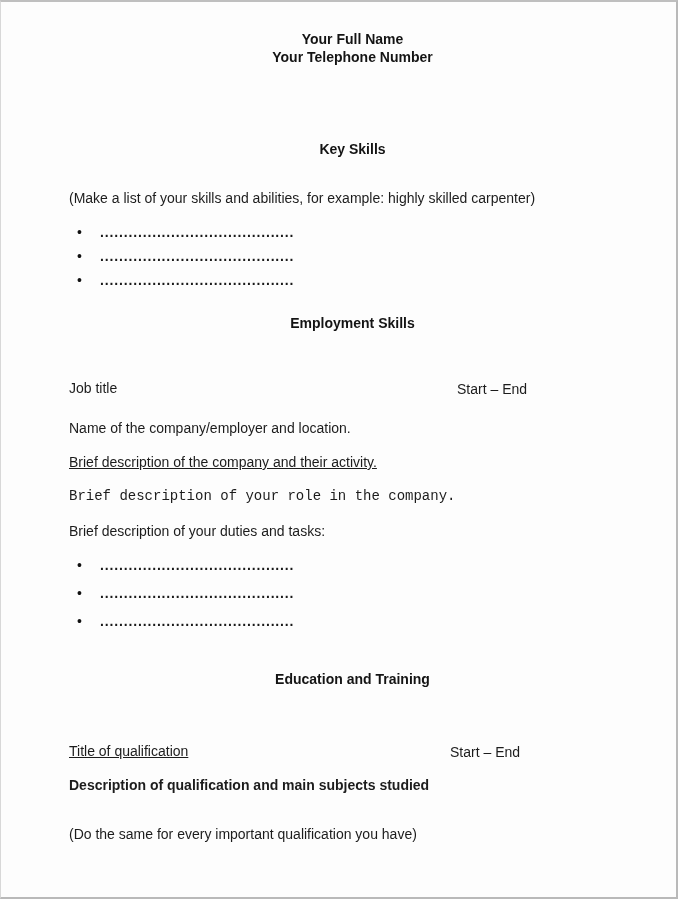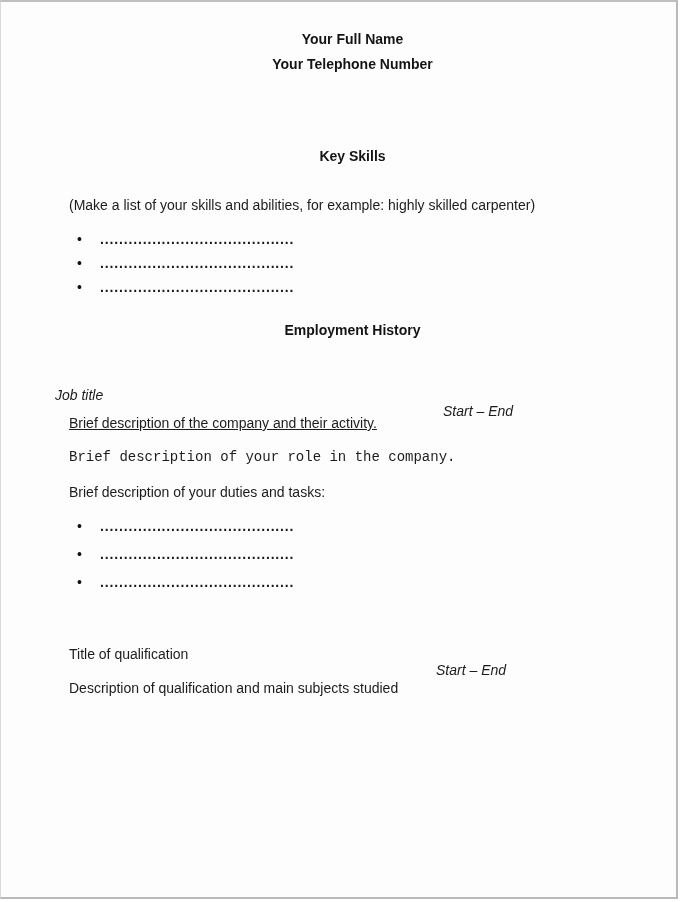--- a/index.html
+++ b/index.html
@@ -32,45 +32,44 @@
     line-height: 18px;
   }
   .heading {
     text-align: center;
     font-weight: bold;
     color: #141414;
     margin: 0;
     font-size: 14px;
     line-height: 18px;
   }
-  .h-phone        { margin-top: 7px; }
+  .h-phone        { }
   .h-keyskills    { margin-top: 74px; }
   .h-employment   { margin-top: 25px; }
   .h-education    { margin-top: 40px; }
 
   .para { margin: 16px; }
   .p-hint        { margin-top: 31px; }
   .p-company     { margin-top: 22px; }
   .p-activity    { margin-top: 10px; text-decoration: underline; }
   .p-role        { margin-top: 7px; font-family: Liberation Mono, monospace; }
   .p-duties      { margin-top: 17px; }
-  .p-qual-title  { margin-top: 6px; }
-  .p-qual-desc   { margin-top: 6px; }
+  .p-qual-title  { margin-top: 6px; text-decoration: underline; }
+  .p-qual-desc   { margin-top: 6px; font-weight: bold; }
   .p-note        { margin-top: 31px; }
 
   .row {
     position: relative;
-    margin: 2px;
-    font-style: italic;
+    margin: 16px;
   }
   .row-job         { margin-top: 47px; }
   .row-institution { margin-top: 54px; }
   .dates {
     position: absolute;
-    top: 16px;
+    top: 1px;
   }
   .dates-job         { left: 388px; }
   .dates-institution { left: 381px; }
 
   ul.dotted-list {
     list-style: none;
     margin: 0;
     padding: 0;
   }
   .list-skills { margin-top: 32px; }
@@ -116,27 +115,28 @@
     <li>
       <span class="bullet-dot">•</span>
       <span class="dotted-line">.........................................</span>
     </li>
     <li>
       <span class="bullet-dot">•</span>
       <span class="dotted-line">.........................................</span>
     </li>
   </ul>
 
-  <p class="heading h-employment">Employment History</p>
+  <p class="heading h-employment">Employment Skills</p>
 
   <div class="row row-job">
     <span>Job title</span>
     <span class="dates dates-job">Start – End</span>
   </div>
 
+  <p class="para p-company">Name of the company/employer and location.</p>
 
   <p class="para p-activity">Brief description of the company and their activity.</p>
 
   <p class="para p-role">Brief description of your role in the company.</p>
 
   <p class="para p-duties">Brief description of your duties and tasks:</p>
 
   <ul class="dotted-list list-duties">
     <li>
       <span class="bullet-dot">•</span>
@@ -145,23 +145,25 @@
     <li>
       <span class="bullet-dot">•</span>
       <span class="dotted-line">.........................................</span>
     </li>
     <li>
       <span class="bullet-dot">•</span>
       <span class="dotted-line">.........................................</span>
     </li>
   </ul>
 
+  <p class="heading h-education">Education and Training</p>
 
   <div class="row row-institution">
     <span class="dates dates-institution">Start – End</span>
   </div>
 
   <p class="para p-qual-title">Title of qualification</p>
 
   <p class="para p-qual-desc">Description of qualification and main subjects studied</p>
 
+  <p class="para p-note">(Do the same for every important qualification you have)</p>
 
 </div>
 
 </body></html>

